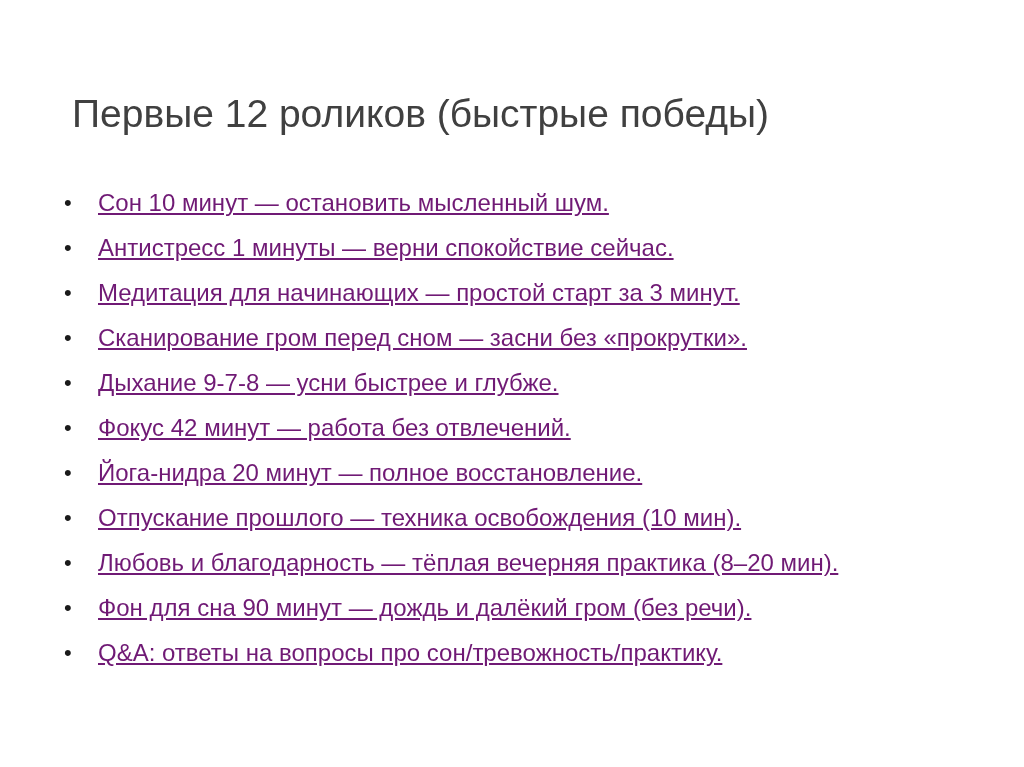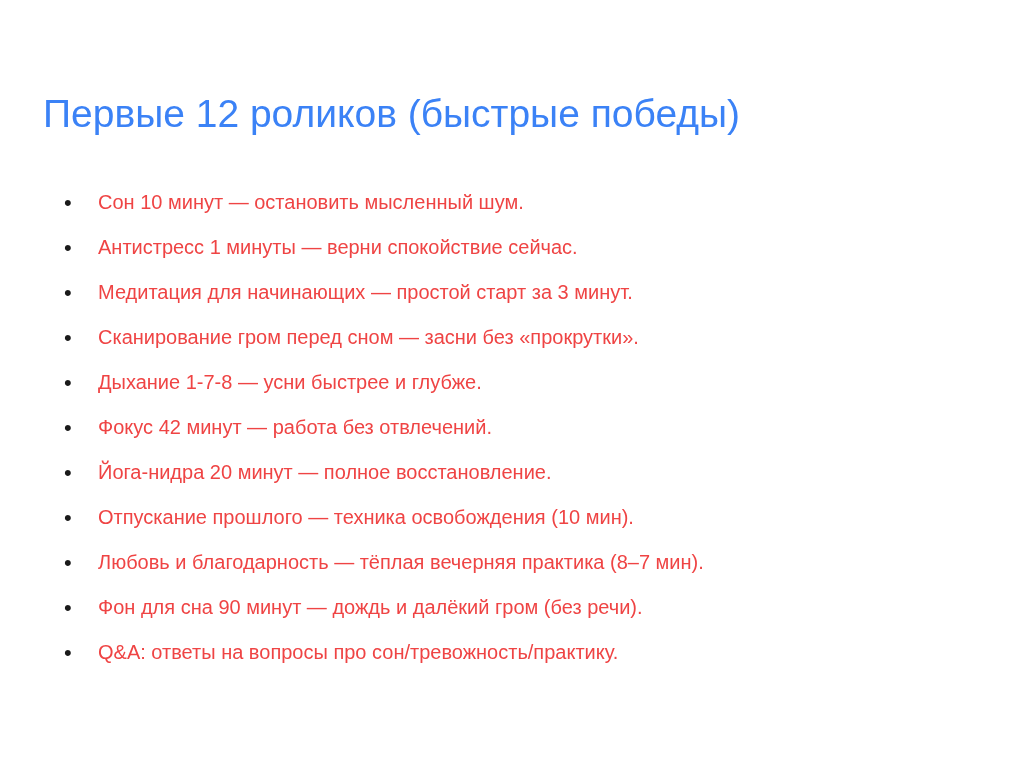--- a/index.html
+++ b/index.html
@@ -11,44 +11,45 @@
     position: relative;
     width: 1024px;
     height: 767px;
     background: #ffffff;
     overflow: hidden;
     font-family: "Liberation Sans", sans-serif;
     color: #1a1a1a;
   }
   .slide-title {
     position: absolute;
-    left: 43px;
+    left: 72px;
     top: 66px;
     width: 920px;
     font-size: 39px;
     font-weight: 400;
     letter-spacing: 0px;
-    color: #3b82f6;
+    color: #404040;
     white-space: nowrap;
   }
   .bullet-list {
     position: absolute;
     left: 64px;
     top: 180px;
     width: 930px;
     margin: 0;
     padding: 0;
     list-style: none;
   }
   .bullet-list li {
     position: relative;
     padding-left: 34px;
-    font-size: 20px;
+    font-size: 24px;
     line-height: 45px;
-    color: #ef4444;
+    color: #701a75;
+    text-decoration: underline;
   }
   .bullet-list li::before {
     content: "\2022";
     position: absolute;
     left: 0;
     top: 0;
     font-size: 22px;
     line-height: 45px;
     color: #1a1a1a;
   }
@@ -57,21 +58,21 @@
 <body>
 
 <div class="slide">
   <h1 class="slide-title">Первые 12 роликов (быстрые победы)</h1>
 
   <ul class="bullet-list">
     <li>Сон 10 минут — остановить мысленный шум.</li>
     <li>Антистресс 1 минуты — верни спокойствие сейчас.</li>
     <li>Медитация для начинающих — простой старт за 3 минут.</li>
     <li>Сканирование гром перед сном — засни без «прокрутки».</li>
-    <li>Дыхание 1-7-8 — усни быстрее и глубже.</li>
+    <li>Дыхание 9-7-8 — усни быстрее и глубже.</li>
     <li>Фокус 42 минут — работа без отвлечений.</li>
     <li>Йога-нидра 20 минут — полное восстановление.</li>
     <li>Отпускание прошлого — техника освобождения (10 мин).</li>
-    <li>Любовь и благодарность — тёплая вечерняя практика (8–7 мин).</li>
+    <li>Любовь и благодарность — тёплая вечерняя практика (8–20 мин).</li>
     <li>Фон для сна 90 минут — дождь и далёкий гром (без речи).</li>
     <li>Q&amp;A: ответы на вопросы про сон/тревожность/практику.</li>
   </ul>
 </div>
 
 </body></html>

